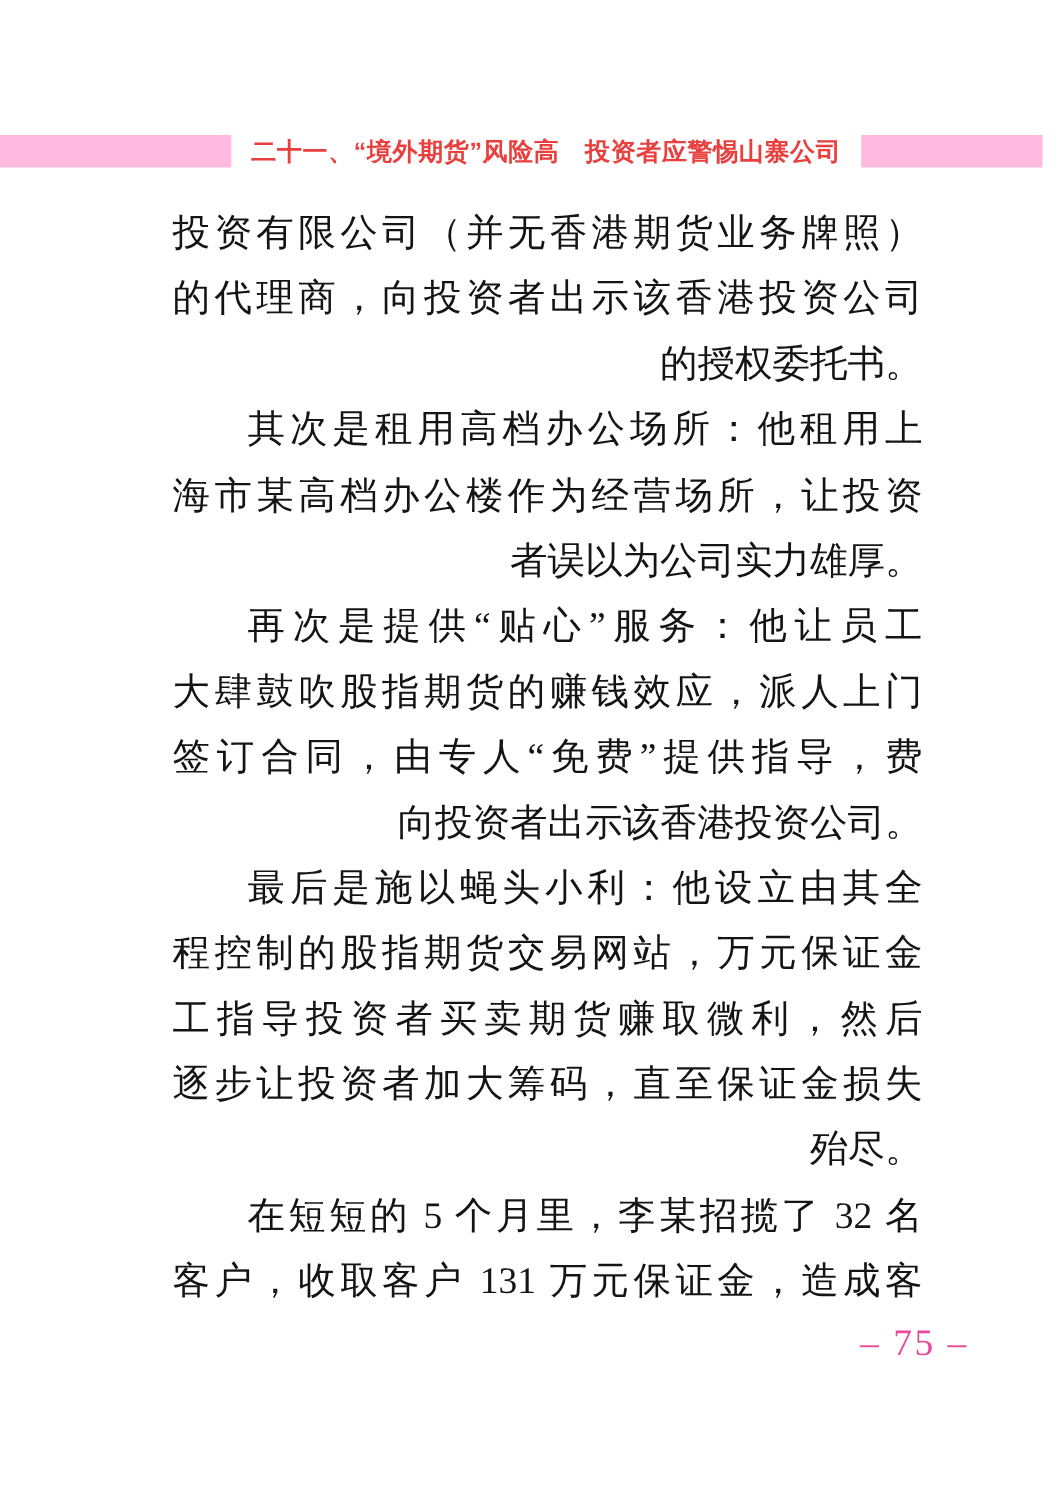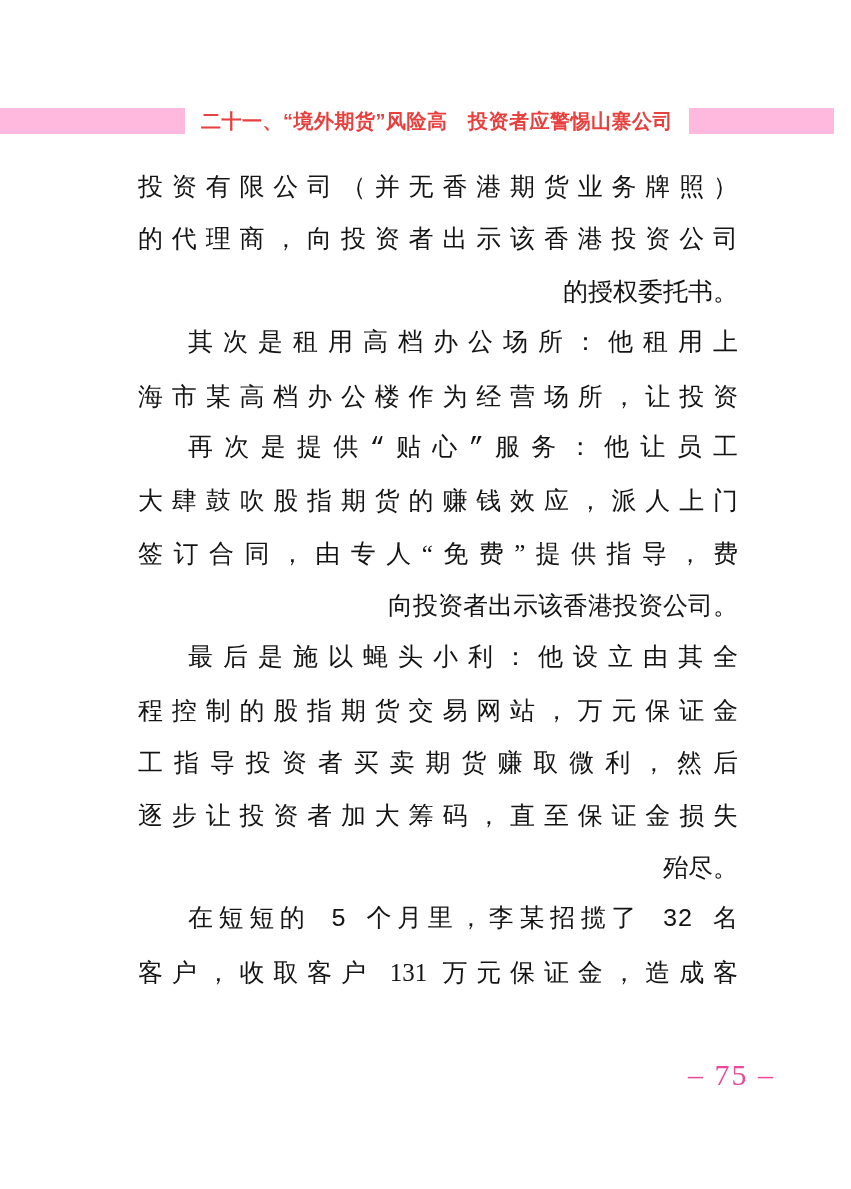--- a/index.html
+++ b/index.html
@@ -41,36 +41,35 @@
     font-family: "Liberation Sans", "DejaVu Sans", sans-serif;
     font-weight: bold;
     font-size: 20px;
     letter-spacing: 0.5px;
   }
   .body-text {
     position: absolute;
     left: 138px;
     top: 161px;
     width: 600px;
-    font-size: 25px;
+    font-size: 30px;
     line-height: 52.4px;
     color: var(--ink);
   }
   .line {
     height: 52.4px;
     text-align: right;
     text-justify: inter-character;
   }
   .line.fill {
     text-align: justify;
     text-align-last: justify;
   }
   .line.indent {
     text-indent: 2em;
-    font-family: Liberation Mono, monospace;
   }
   .page-number {
     position: absolute;
     top: 1058px;
     right: 76px;
     font-size: 30px;
     letter-spacing: 2px;
     color: #ec4899;
     font-family: "Liberation Serif", "DejaVu Serif", serif;
   }
@@ -86,20 +85,21 @@
     <div class="bar bar-right"></div>
   </div>
 
   <div class="body-text">
 
   <div class="line fill">投资有限公司（并无香港期货业务牌照）</div>
       <div class="line fill">的代理商，向投资者出示该香港投资公司</div>
       <div class="line">的授权委托书。</div>
       <div class="line fill indent">其次是租用高档办公场所：他租用上</div>
       <div class="line fill">海市某高档办公楼作为经营场所，让投资</div>
+      <div class="line">者误以为公司实力雄厚。</div>
       <div class="line fill indent">再次是提供“贴心”服务：他让员工</div>
       <div class="line fill">大肆鼓吹股指期货的赚钱效应，派人上门</div>
       <div class="line fill">签订合同，由专人“免费”提供指导，费</div>
       <div class="line">向投资者出示该香港投资公司。</div>
       <div class="line fill indent">最后是施以蝇头小利：他设立由其全</div>
       <div class="line fill">程控制的股指期货交易网站，万元保证金</div>
       <div class="line fill">工指导投资者买卖期货赚取微利，然后</div>
       <div class="line fill">逐步让投资者加大筹码，直至保证金损失</div>
       <div class="line">殆尽。</div>
       <div class="line fill indent">在短短的 5 个月里，李某招揽了 32 名</div>

